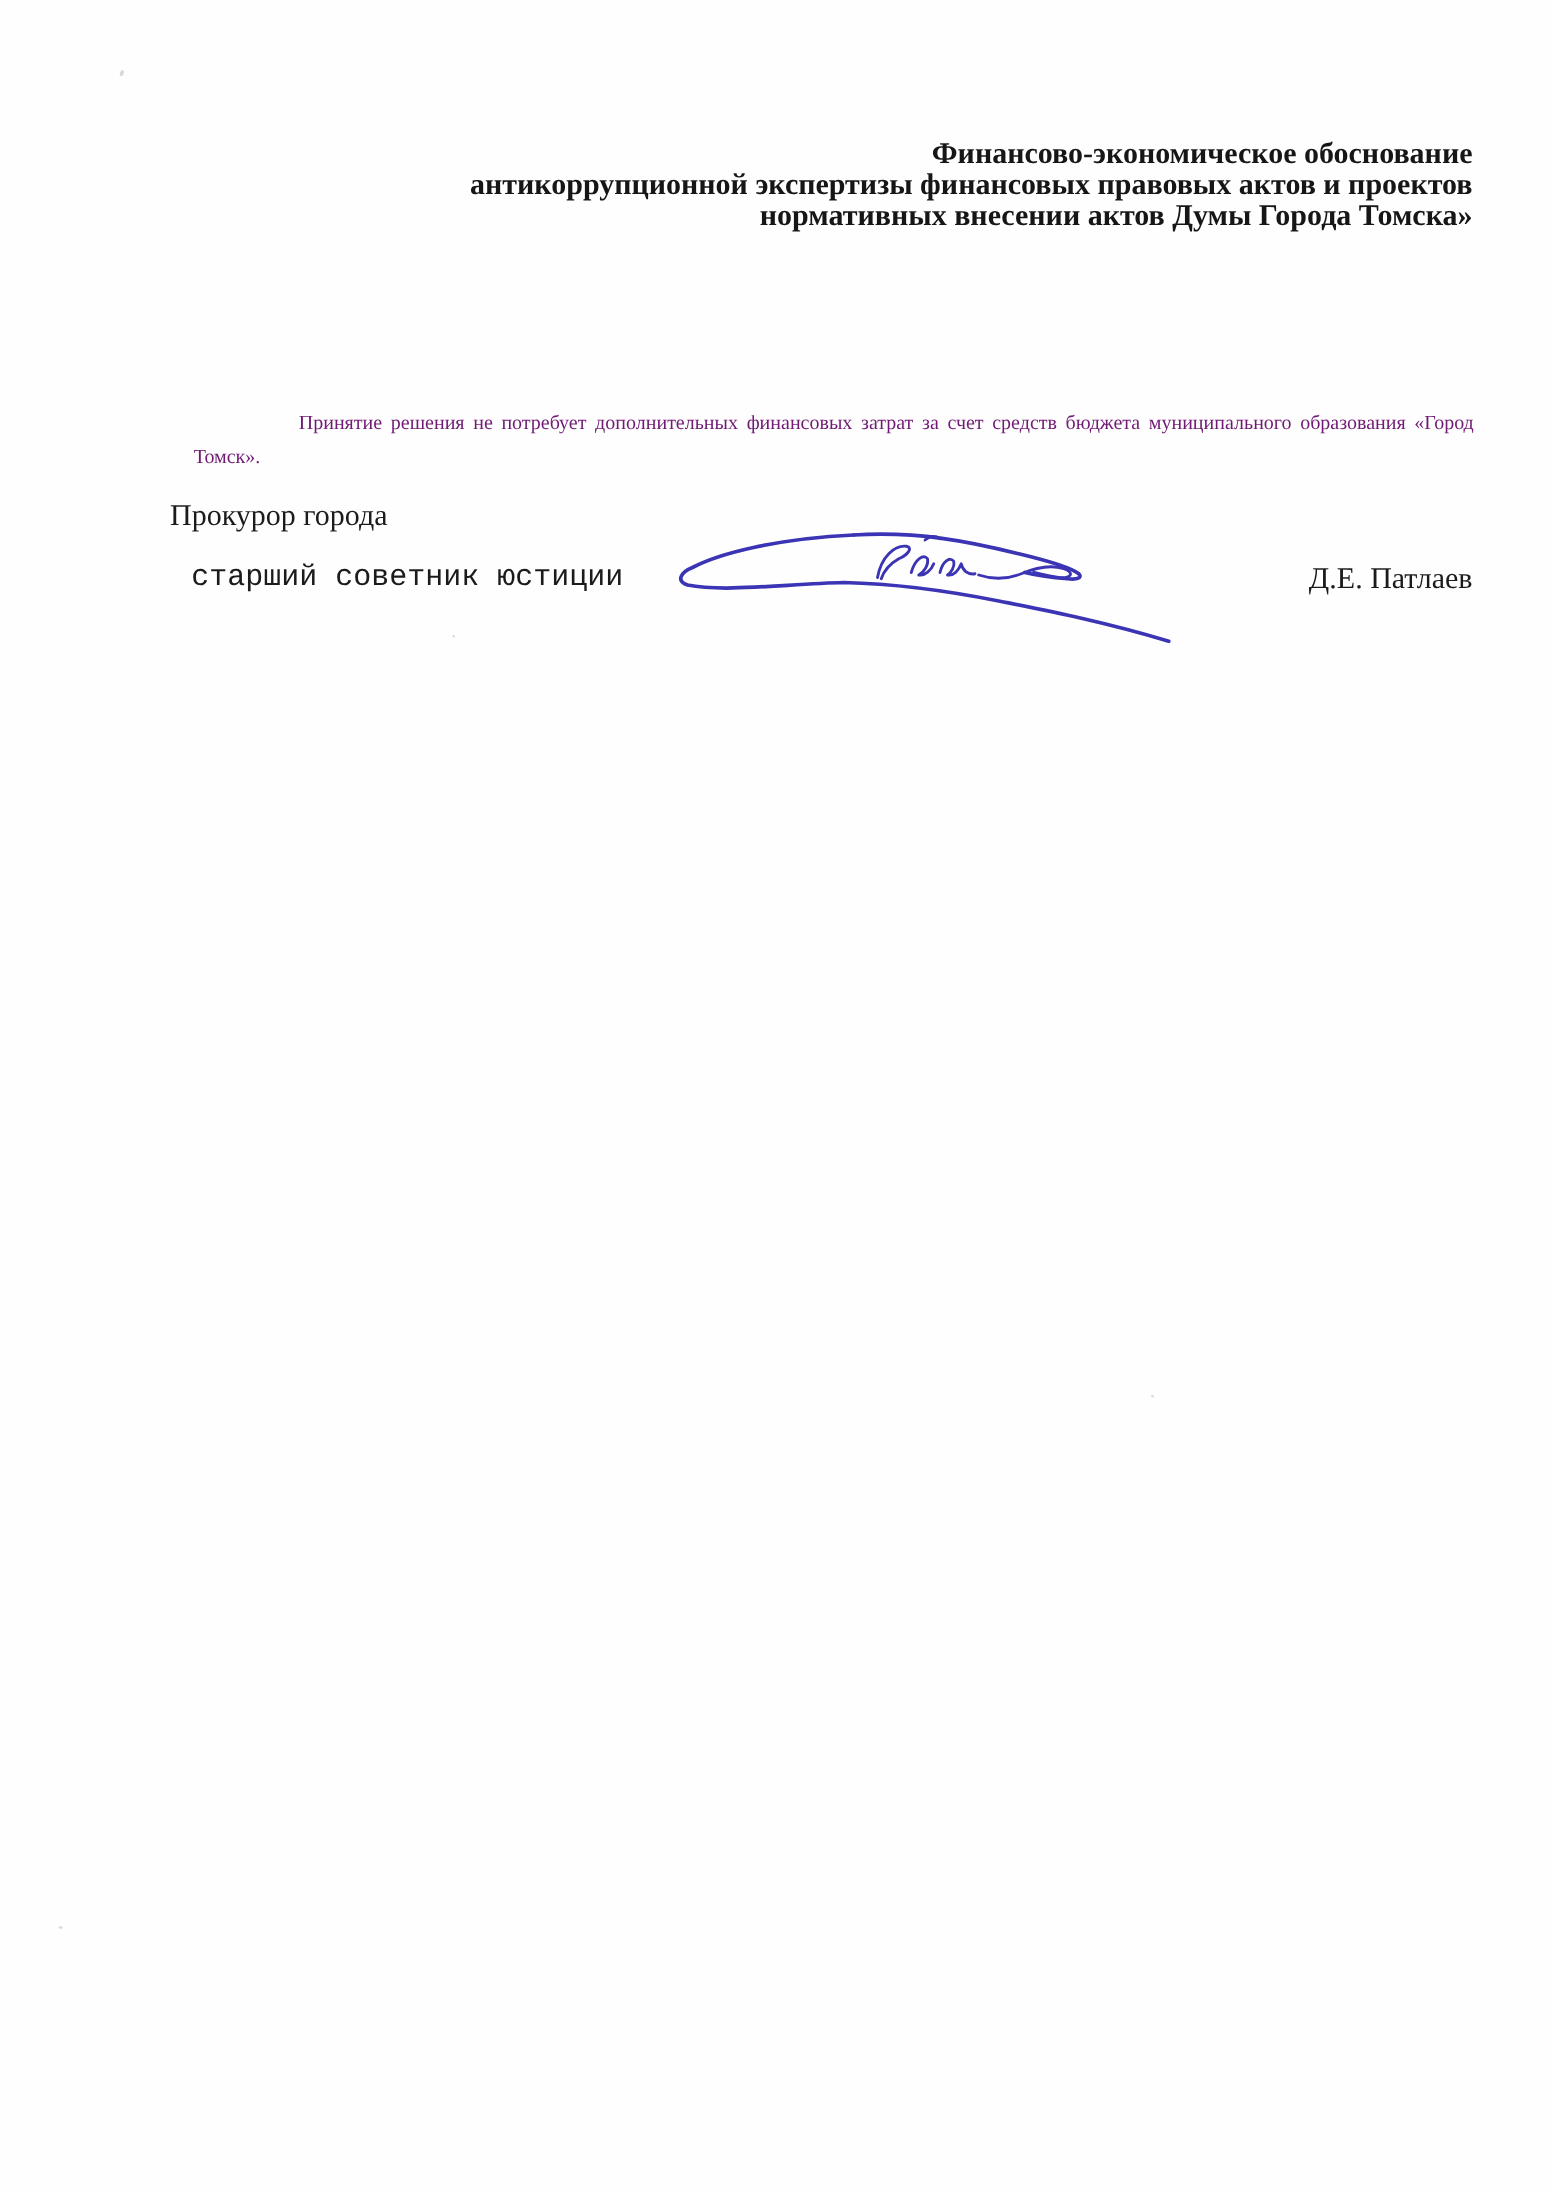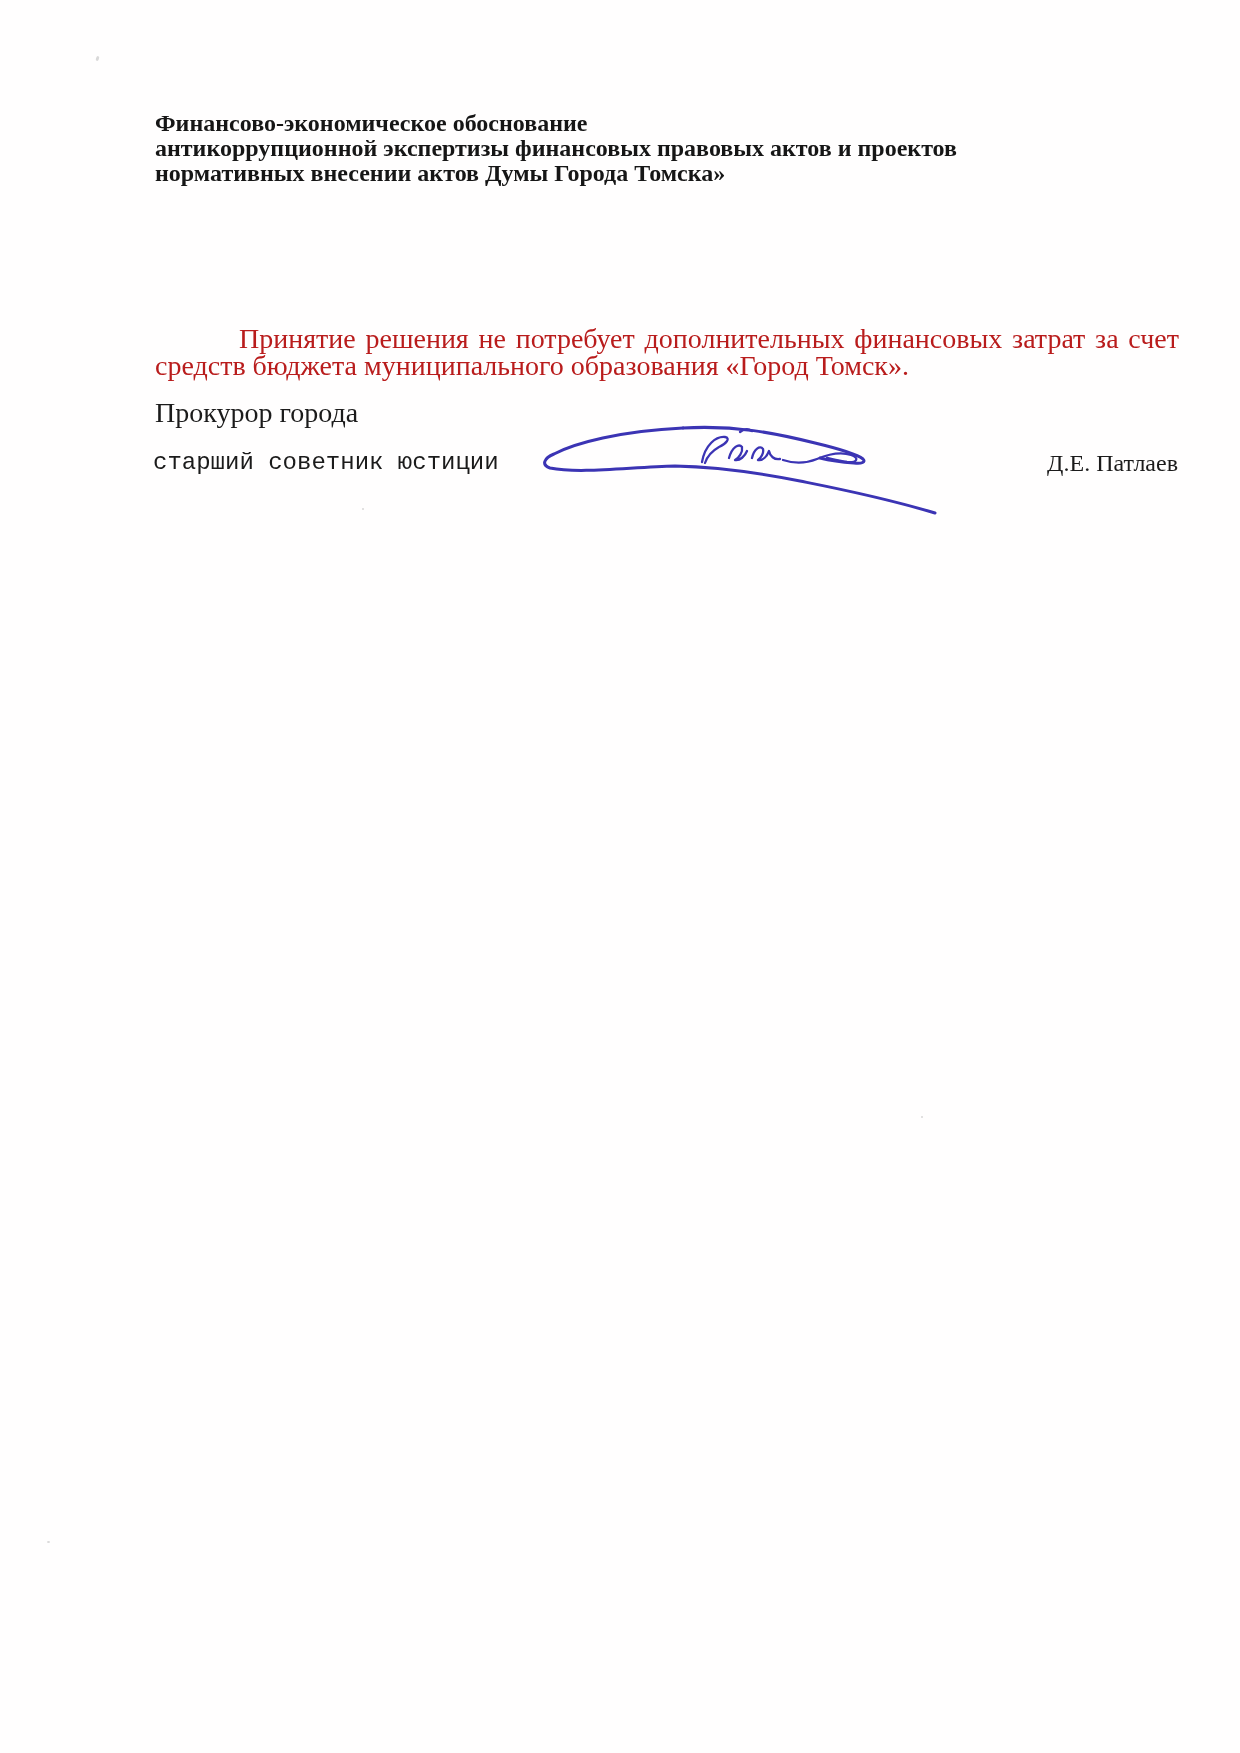--- a/index.html
+++ b/index.html
@@ -16,49 +16,49 @@
     overflow: hidden;
     font-family: "Liberation Serif", "DejaVu Serif", serif;
     color: #1b1b1b;
   }
   
   .title-block {
     position: absolute;
     left: 155px;
     top: 111px;
     width: 1023px;
-    text-align: left;
+    text-align: right;
   }
   .title-line {
     font-weight: bold;
     font-size: 24px;
     line-height: 25px;
     white-space: pre;      
     color: #161616;
     letter-spacing: 0px;
   }
   
   .body-paragraph {
     position: absolute;
     left: 155px;
     top: 297px;
     width: 1024px;
-    font-size: 28px;
+    font-size: 16px;
     line-height: 26.5px;
     text-align: justify;
     text-indent: 84px;
-    color: #b91c1c;
+    color: #701a75;
     margin-top: 29px;
   }
   
   .sig-label-1 {
     position: absolute;
-    left: 155px;
+    left: 136px;
     top: 400px;
-    font-size: 28px;
+    font-size: 24px;
     line-height: 26px;
     white-space: pre;
   }
   .sig-label-2 {
     position: absolute;
     left: 153px;
     top: 450px;
     font-size: 24px;
     line-height: 26px;
     white-space: pre;

